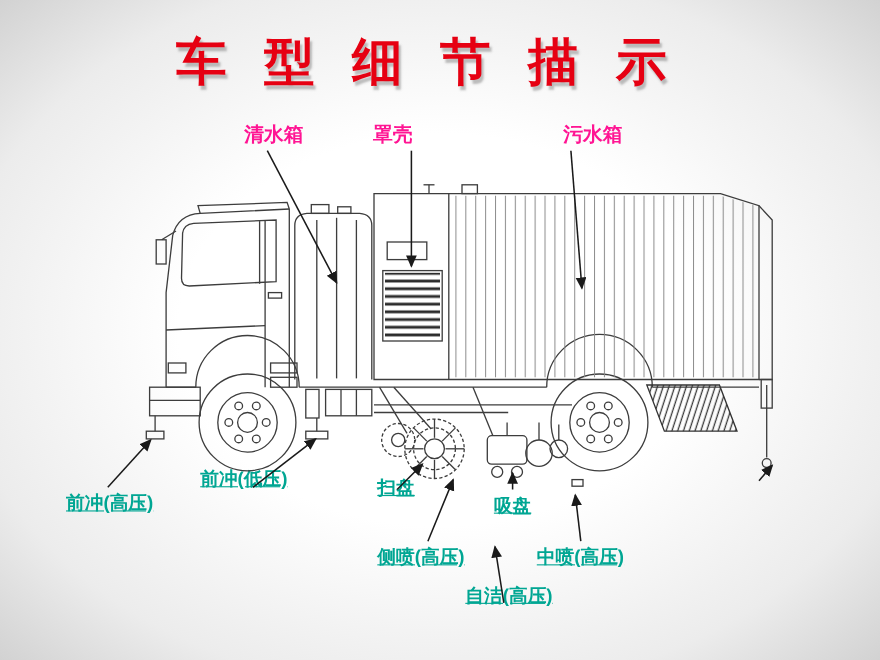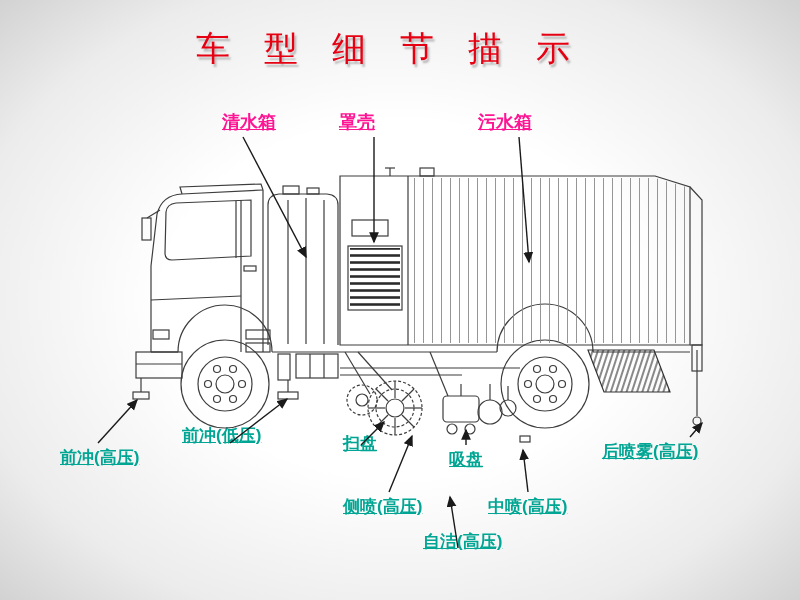--- a/index.html
+++ b/index.html
@@ -4,46 +4,45 @@
 <style>
   * { margin:0; padding:0; box-sizing:border-box; }
   html,body { width:800px; height:600px; }
   body { font-family:"Liberation Sans", sans-serif; }
   .canvas {
     position:relative; width:800px; height:600px; overflow:hidden;
     background: radial-gradient(ellipse at center, #ffffff 42%, #ececec 78%, #d2d2d2 100%);
   }
   .title {
     position:absolute; top:26px; left:0; width:100%;
-    text-align:center; font-weight:normal; font-size:34px;
+    text-align:center; font-weight:bold; font-size:46px;
     letter-spacing:34px; color:var(--title-color,#e60012);
     text-shadow:2px 3px 2px rgba(110,110,110,0.45);
     font-family:"Liberation Serif", serif;
   }
-  .lbl { position:absolute; font-weight:bold; white-space:nowrap;text-decoration:underline; }
+  .lbl { position:absolute; font-weight:bold; white-space:nowrap; }
   .lbl-top { color:var(--top-label-color,#ff1493); font-size:18px; }
   .lbl-bottom { color:var(--bottom-label-color,#00a693); font-size:17px; text-decoration:underline;text-align:center; }
   svg.diagram { position:absolute; left:0; top:0; }
 </style>
 </head>
 <body>
 
 <div class="canvas">
 
   <div class="title">车型细节描示</div>
 
   <div class="lbl lbl-top" style="left:222px;top:110px">清水箱</div>
   <div class="lbl lbl-top" style="left:339px;top:110px">罩壳</div>
-  <div class="lbl lbl-top" style="left:478px;top:110px">污水箱</div>
+  <div class="lbl lbl-top" style="left:512px;top:110px">污水箱</div>
 
   <div class="lbl lbl-bottom" style="left:60px;top:446px">前冲(高压)</div>
   <div class="lbl lbl-bottom" style="left:182px;top:424px">前冲(低压)</div>
   <div class="lbl lbl-bottom" style="left:343px;top:432px">扫盘</div>
   <div class="lbl lbl-bottom" style="left:449px;top:448px">吸盘</div>
-  <div class="lbl lbl-bottom" style="left:602px;top:440px">后喷雾(高压)</div>
   <div class="lbl lbl-bottom" style="left:343px;top:495px">侧喷(高压)</div>
   <div class="lbl lbl-bottom" style="left:488px;top:495px">中喷(高压)</div>
   <div class="lbl lbl-bottom" style="left:423px;top:530px">自洁(高压)</div>
 
   <svg class="diagram" width="800" height="600" viewBox="0 0 800 600">
     <defs>
       <marker id="ah" markerWidth="9" markerHeight="9" refX="7" refY="3.5" orient="auto">
         <path d="M0,0 L8,3.5 L0,7 Z" fill="#1a1a1a"></path>
       </marker>
       <pattern id="ribs" width="9" height="9" patternUnits="userSpaceOnUse">

